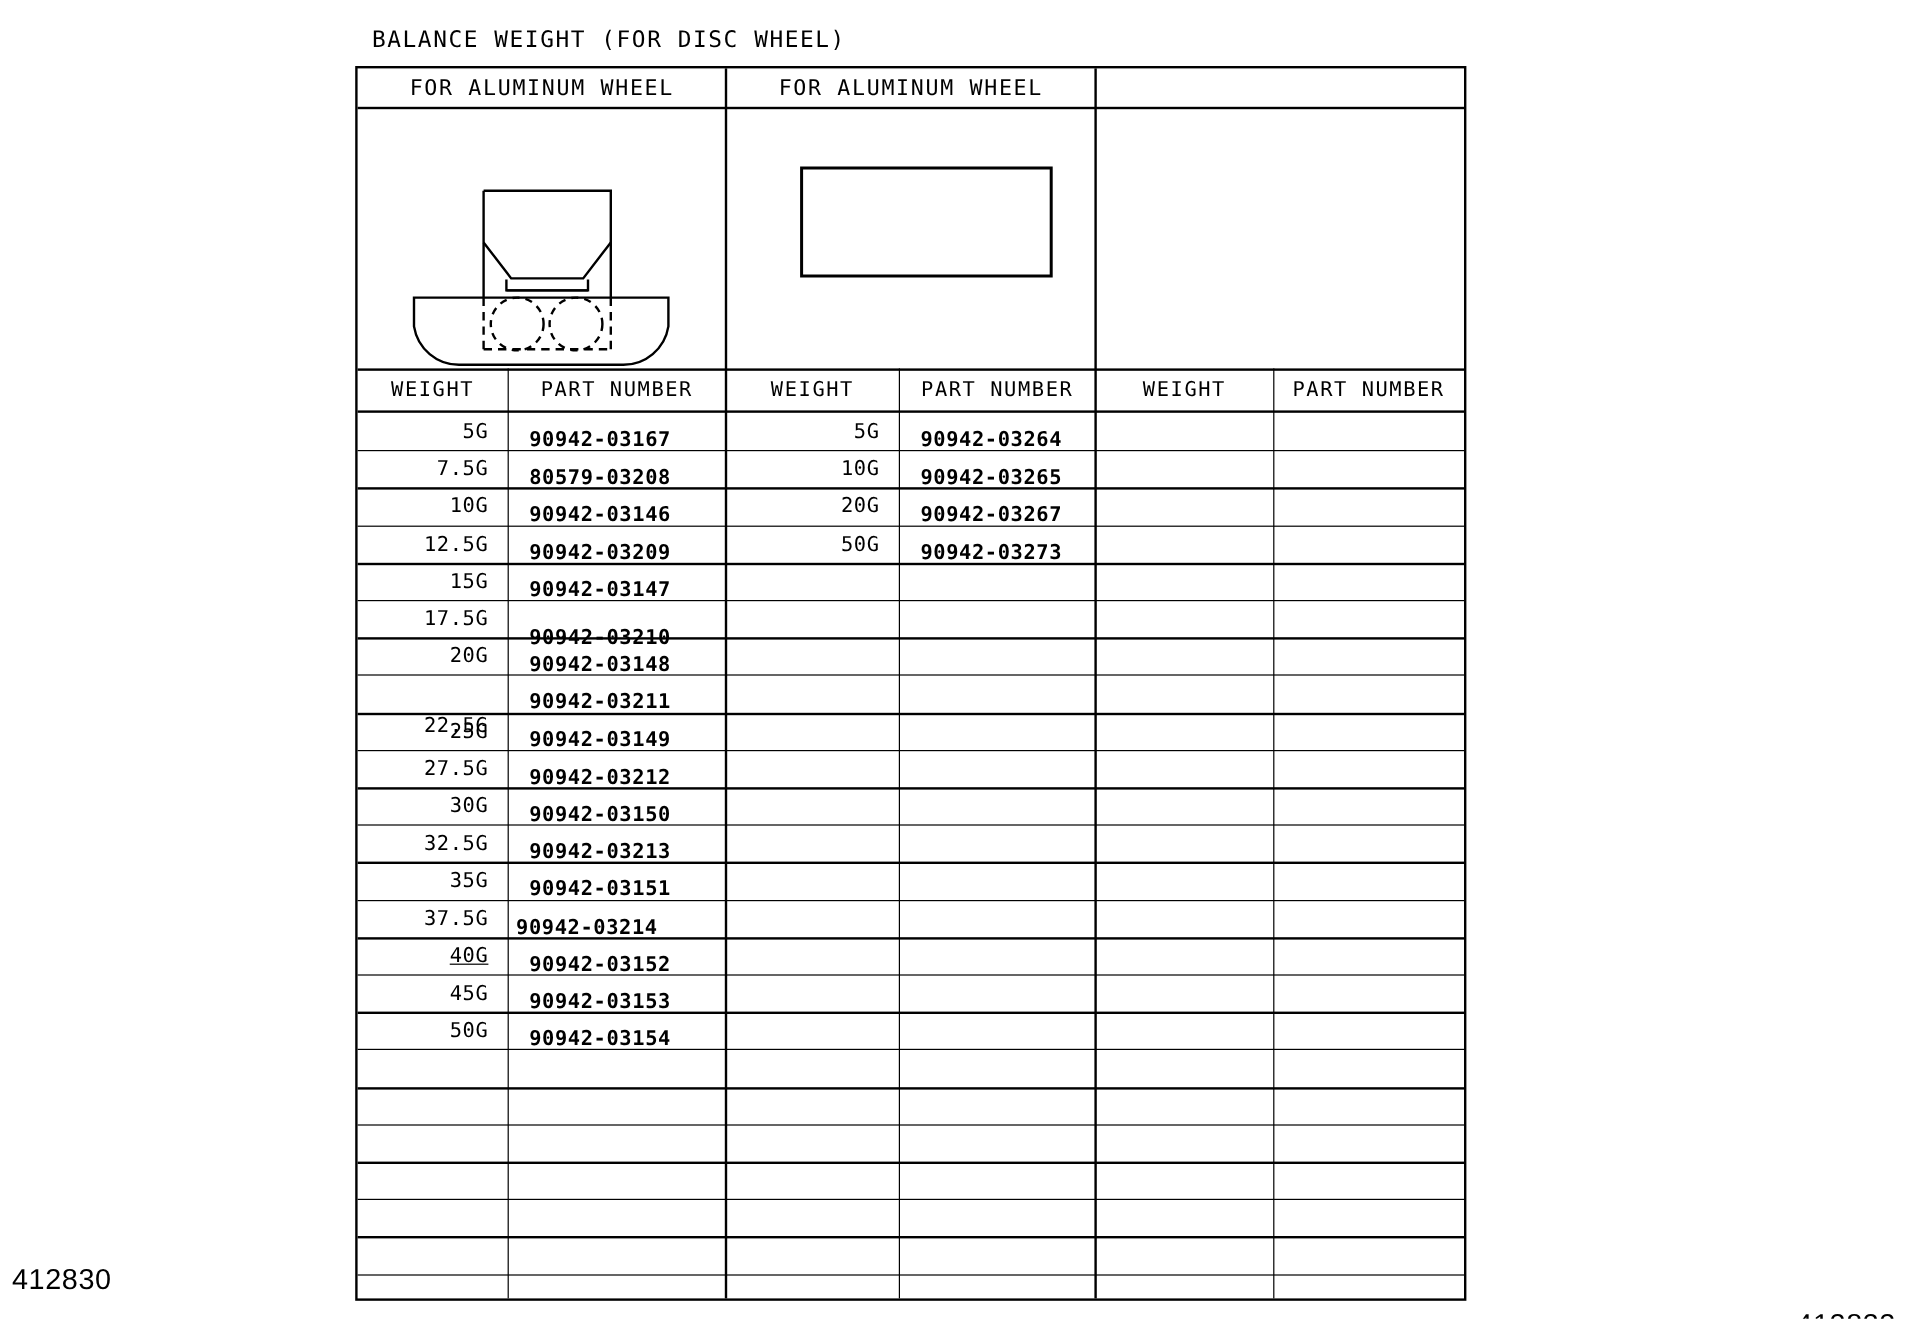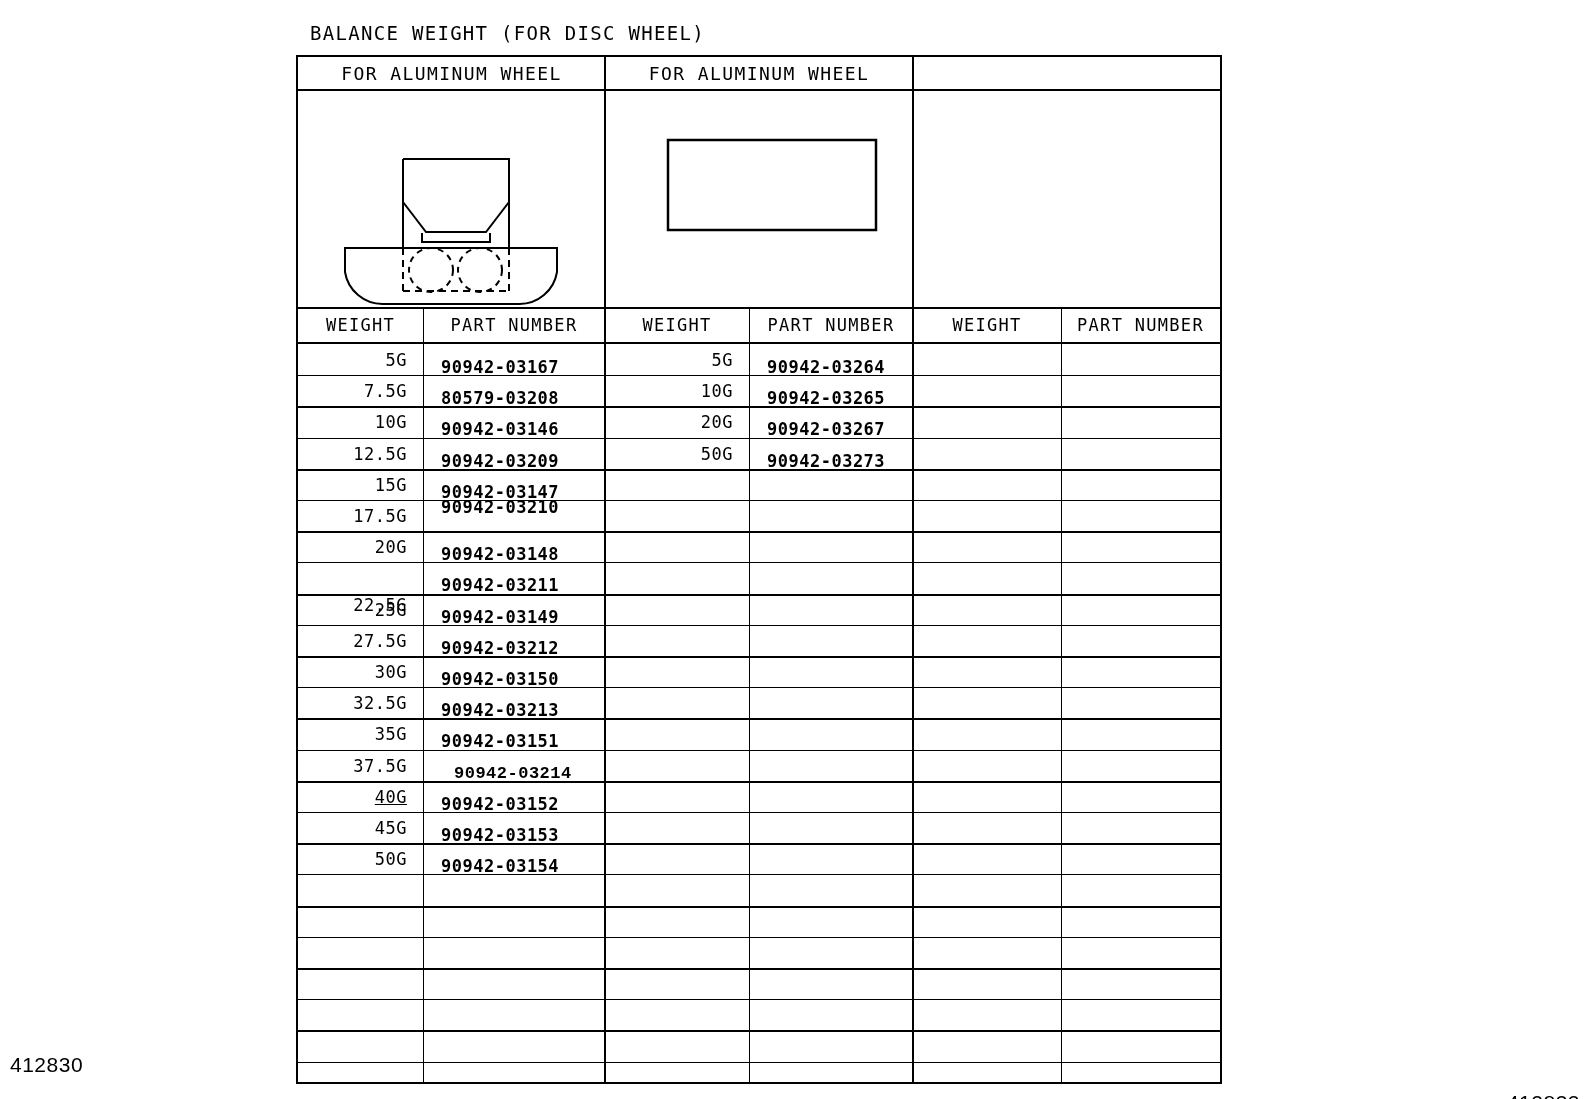--- a/index.html
+++ b/index.html
@@ -99,21 +99,21 @@
   .cell.partno {
     text-align: left;
     font-weight: bold;
     letter-spacing: 0.5px;
   }
 
   
   .corner-ref {
     position: absolute;
     font-family: "Liberation Sans", sans-serif;
-    font-size: 21px;
+    font-size: 24px;
     letter-spacing: 0.5px;
   }
   #ref-left  { left: 10px;  top: 1053px; }
   #ref-right { right: 12px; top: 1053px; text-align: right; margin-top: 38px; }
 
   svg { display: block; }
 </style>
 </head>
 <body>
 
@@ -157,37 +157,37 @@
     <div class="cell partno" style="left: 143px; width: 162px; top: 299px; line-height: 23.2px;">90942-03167</div>
     <div class="cell weight" style="left: 0px; width: 109px; top: 323.2px; line-height: 23.2px;">7.5G</div>
     <div class="cell partno" style="left: 143px; width: 162px; top: 330.2px; line-height: 23.2px;">80579-03208</div>
     <div class="cell weight" style="left: 0px; width: 109px; top: 354.4px; line-height: 23.2px;">10G</div>
     <div class="cell partno" style="left: 143px; width: 162px; top: 361.4px; line-height: 23.2px;">90942-03146</div>
     <div class="cell weight" style="left: 0px; width: 109px; top: 385.6px; line-height: 23.2px;">12.5G</div>
     <div class="cell partno" style="left: 143px; width: 162px; top: 392.6px; line-height: 23.2px;">90942-03209</div>
     <div class="cell weight" style="left: 0px; width: 109px; top: 416.8px; line-height: 23.2px;">15G</div>
     <div class="cell partno" style="left: 143px; width: 162px; top: 423.8px; line-height: 23.2px;">90942-03147</div>
     <div class="cell weight" style="left: 0px; width: 109px; top: 448px; line-height: 23.2px;">17.5G</div>
-    <div class="cell partno" style="left: 143px; width: 162px; top: 439px; line-height: 23.2px;">90942-03210</div>
+    <div class="cell partno" style="left: 143px; width: 162px; top: 464px; line-height: 23.2px;">90942-03210</div>
     <div class="cell weight" style="left: 0px; width: 109px; top: 479.2px; line-height: 23.2px;">20G</div>
     <div class="cell partno" style="left: 143px; width: 162px; top: 486.2px; line-height: 23.2px;">90942-03148</div>
     <div class="cell weight" style="left: 0px; width: 109px; top: 537px; line-height: 23.2px;">22.5G</div>
     <div class="cell partno" style="left: 143px; width: 162px; top: 517.4px; line-height: 23.2px;">90942-03211</div>
     <div class="cell weight" style="left: 0px; width: 109px; top: 541.6px; line-height: 23.2px;">25G</div>
     <div class="cell partno" style="left: 143px; width: 162px; top: 548.6px; line-height: 23.2px;">90942-03149</div>
     <div class="cell weight" style="left: 0px; width: 109px; top: 572.8px; line-height: 23.2px;">27.5G</div>
     <div class="cell partno" style="left: 143px; width: 162px; top: 579.8px; line-height: 23.2px;">90942-03212</div>
     <div class="cell weight" style="left: 0px; width: 109px; top: 604px; line-height: 23.2px;">30G</div>
     <div class="cell partno" style="left: 143px; width: 162px; top: 611px; line-height: 23.2px;">90942-03150</div>
     <div class="cell weight" style="left: 0px; width: 109px; top: 635.2px; line-height: 23.2px;">32.5G</div>
     <div class="cell partno" style="left: 143px; width: 162px; top: 642.2px; line-height: 23.2px;">90942-03213</div>
     <div class="cell weight" style="left: 0px; width: 109px; top: 666.4px; line-height: 23.2px;">35G</div>
     <div class="cell partno" style="left: 143px; width: 162px; top: 673.4px; line-height: 23.2px;">90942-03151</div>
     <div class="cell weight" style="left: 0px; width: 109px; top: 697.6px; line-height: 23.2px;">37.5G</div>
-    <div class="cell partno" style="left: 156px; width: 162px; top: 704.6px; line-height: 23.2px; font-family: Liberation Mono, monospace;">90942-03214</div>
+    <div class="cell partno" style="left: 132px; width: 162px; top: 704.6px; line-height: 23.2px;">90942-03214</div>
     <div class="cell weight" style="left: 0px; width: 109px; top: 728.8px; line-height: 23.2px; text-decoration: underline;">40G</div>
     <div class="cell partno" style="left: 143px; width: 162px; top: 735.8px; line-height: 23.2px;">90942-03152</div>
     <div class="cell weight" style="left: 0px; width: 109px; top: 760px; line-height: 23.2px;">45G</div>
     <div class="cell partno" style="left: 143px; width: 162px; top: 767px; line-height: 23.2px;">90942-03153</div>
     <div class="cell weight" style="left: 0px; width: 109px; top: 791.2px; line-height: 23.2px;">50G</div>
     <div class="cell partno" style="left: 143px; width: 162px; top: 798.2px; line-height: 23.2px;">90942-03154</div>
     <div class="group-caption" style="left: 307px; width: 308px;">FOR ALUMINUM WHEEL</div>
     <div class="vrule thin" style="left: 451px; top: 250px; bottom: 0px;"></div>
     <div class="col-head" style="left: 307px; width: 144px;">WEIGHT</div>
     <div class="col-head" style="left: 451px; width: 164px;">PART NUMBER</div>

